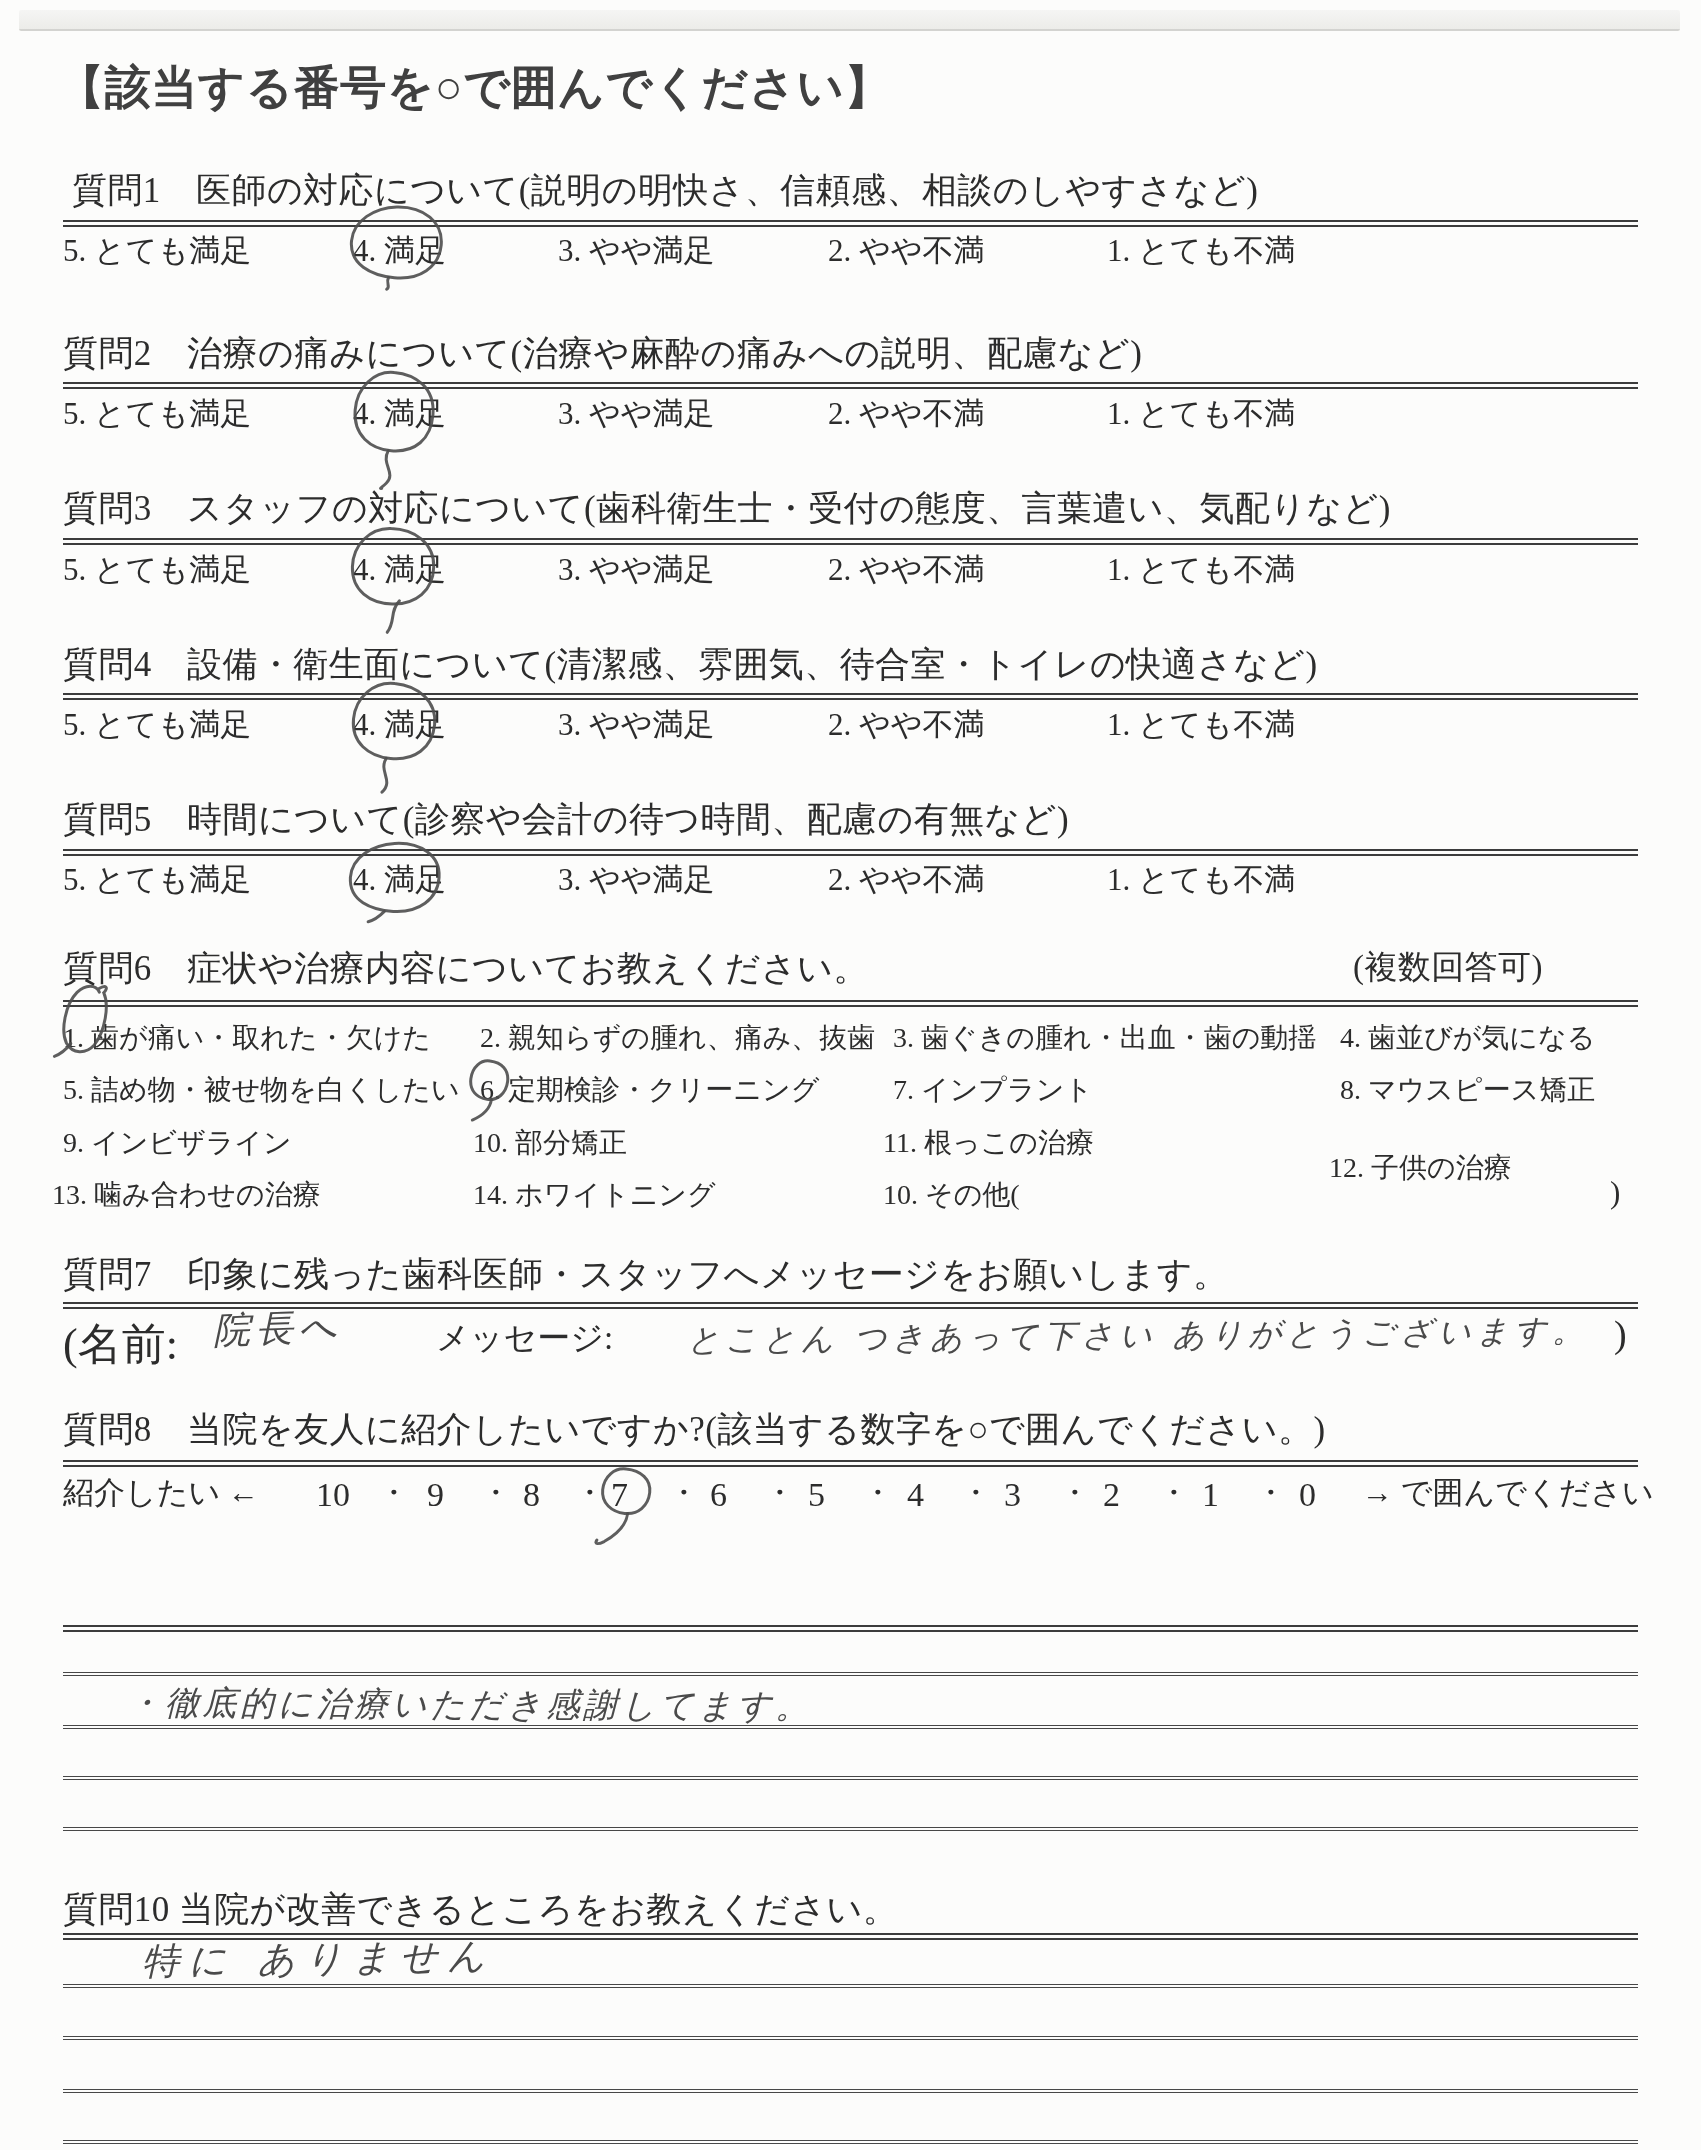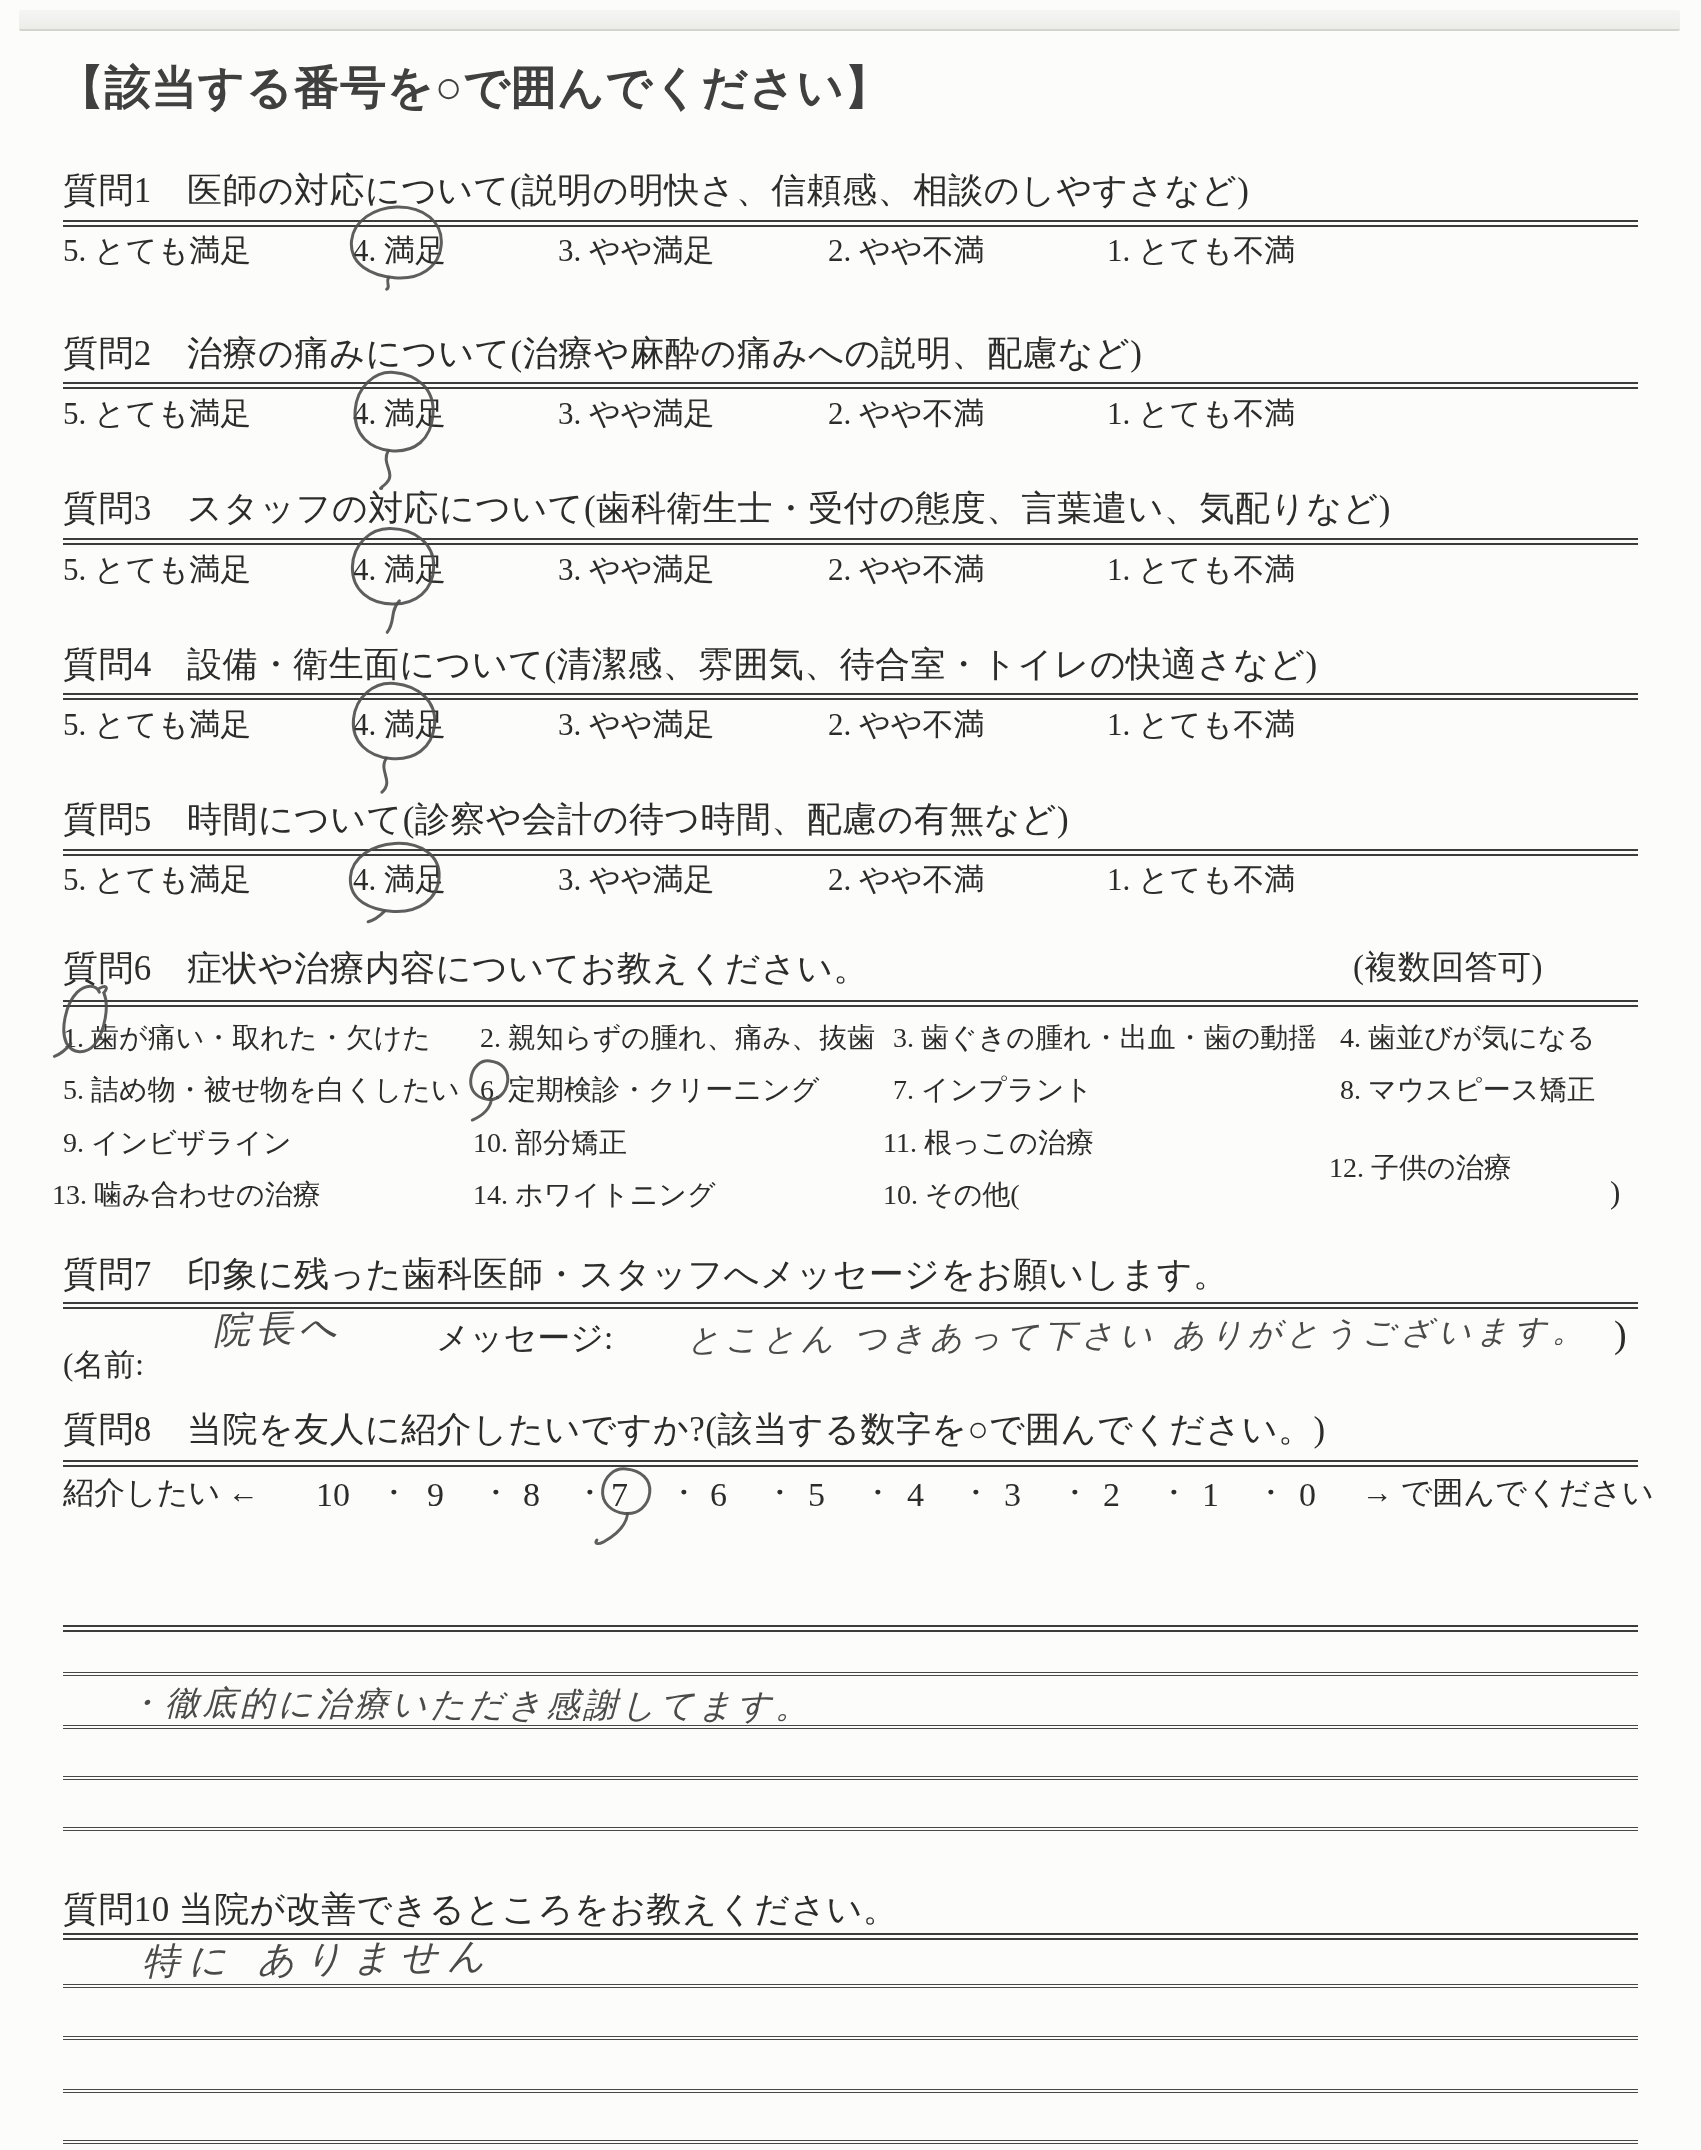--- a/index.html
+++ b/index.html
@@ -22,42 +22,42 @@
   .sopt{font-size:31px;}
   .gopt{font-size:28px;}
   .num{font-size:34px;}
   .dot{font-size:31px;}
   
   .rule{position:absolute;left:63px;width:1575px;height:3px;
         border-top:2.2px solid #3c3c3c;border-bottom:2.2px solid #3c3c3c;}
   .wline{position:absolute;left:63px;width:1575px;height:2.2px;
         border-top:1.5px solid #474747;border-bottom:1.5px solid #474747;}
   
-  .t1{left:63px;top:171px}.r1{top:220px}
+  .t1{left:72px;top:171px}.r1{top:220px}
   .t2{left:63px;top:334px}.r2{top:382px}
   .t3{left:63px;top:489px}.r3{top:538px}
   .t4{left:63px;top:645px}.r4{top:693px}
   .t5{left:63px;top:800px}.r5{top:849px}
   .t6{left:63px;top:949px}.r6{top:1000px}
   .t7{left:63px;top:1255px}.r7{top:1302px}
   .t8{left:63px;top:1410px}.r8{top:1460px}
   .t9{left:63px;top:1581px}.r9{top:1625px}
   .t10{left:63px;top:1890px}.r10{top:1933px}
   .q6note{left:1353px;top:949px;font-size:33px;}
   
   .sx1{left:63px}.sx2{left:353px}.sx3{left:558px}.sx4{left:828px}.sx5{left:1107px}
   .sy1{top:233px}.sy2{top:396px}.sy3{top:552px}.sy4{top:707px}.sy5{top:862px}
   
   .g1{left:63px;top:1022px}.g2{left:480px;top:1022px}.g3{left:893px;top:1022px}.g4{left:1340px;top:1022px}
   .g5{left:63px;top:1074px}.g6{left:480px;top:1074px}.g7{left:893px;top:1074px}.g8{left:1340px;top:1074px}
   .g9{left:63px;top:1127px}.g10{left:473px;top:1127px}.g11{left:883px;top:1127px}.g12{left:1329px;top:1152px}
   .g13{left:52px;top:1179px}.g14{left:473px;top:1179px}.g15{left:883px;top:1179px}
   .g15close{left:1610px;top:1175px;font-size:31px;}
   
-  .q7namelabel{left:63px;top:1320px;font-size:31px;margin-top:27px;}
+  .q7namelabel{left:63px;top:1320px;font-size:44px;}
   .q7msglabel{left:436px;top:1320px;font-size:33px;}
   .q7close{left:1614px;top:1313px;font-size:38px;}
   
   .q8left{left:63px;top:1475px;font-size:31px;}
   .q8right{left:1362px;top:1475px;font-size:31px;}
   .n10{left:316px}.n9{left:427px}.n8{left:523px}.n7{left:611px}.n6{left:710px}
   .n5{left:808px}.n4{left:907px}.n3{left:1004px}.n2{left:1103px}.n1{left:1202px}.n0{left:1299px}
   .num{top:1475px}
   .d1{left:378px}.d2{left:480px}.d3{left:574px}.d4{left:668px}.d5{left:764px}
   .d6{left:862px}.d7{left:960px}.d8{left:1059px}.d9{left:1158px}.d10{left:1255px}

